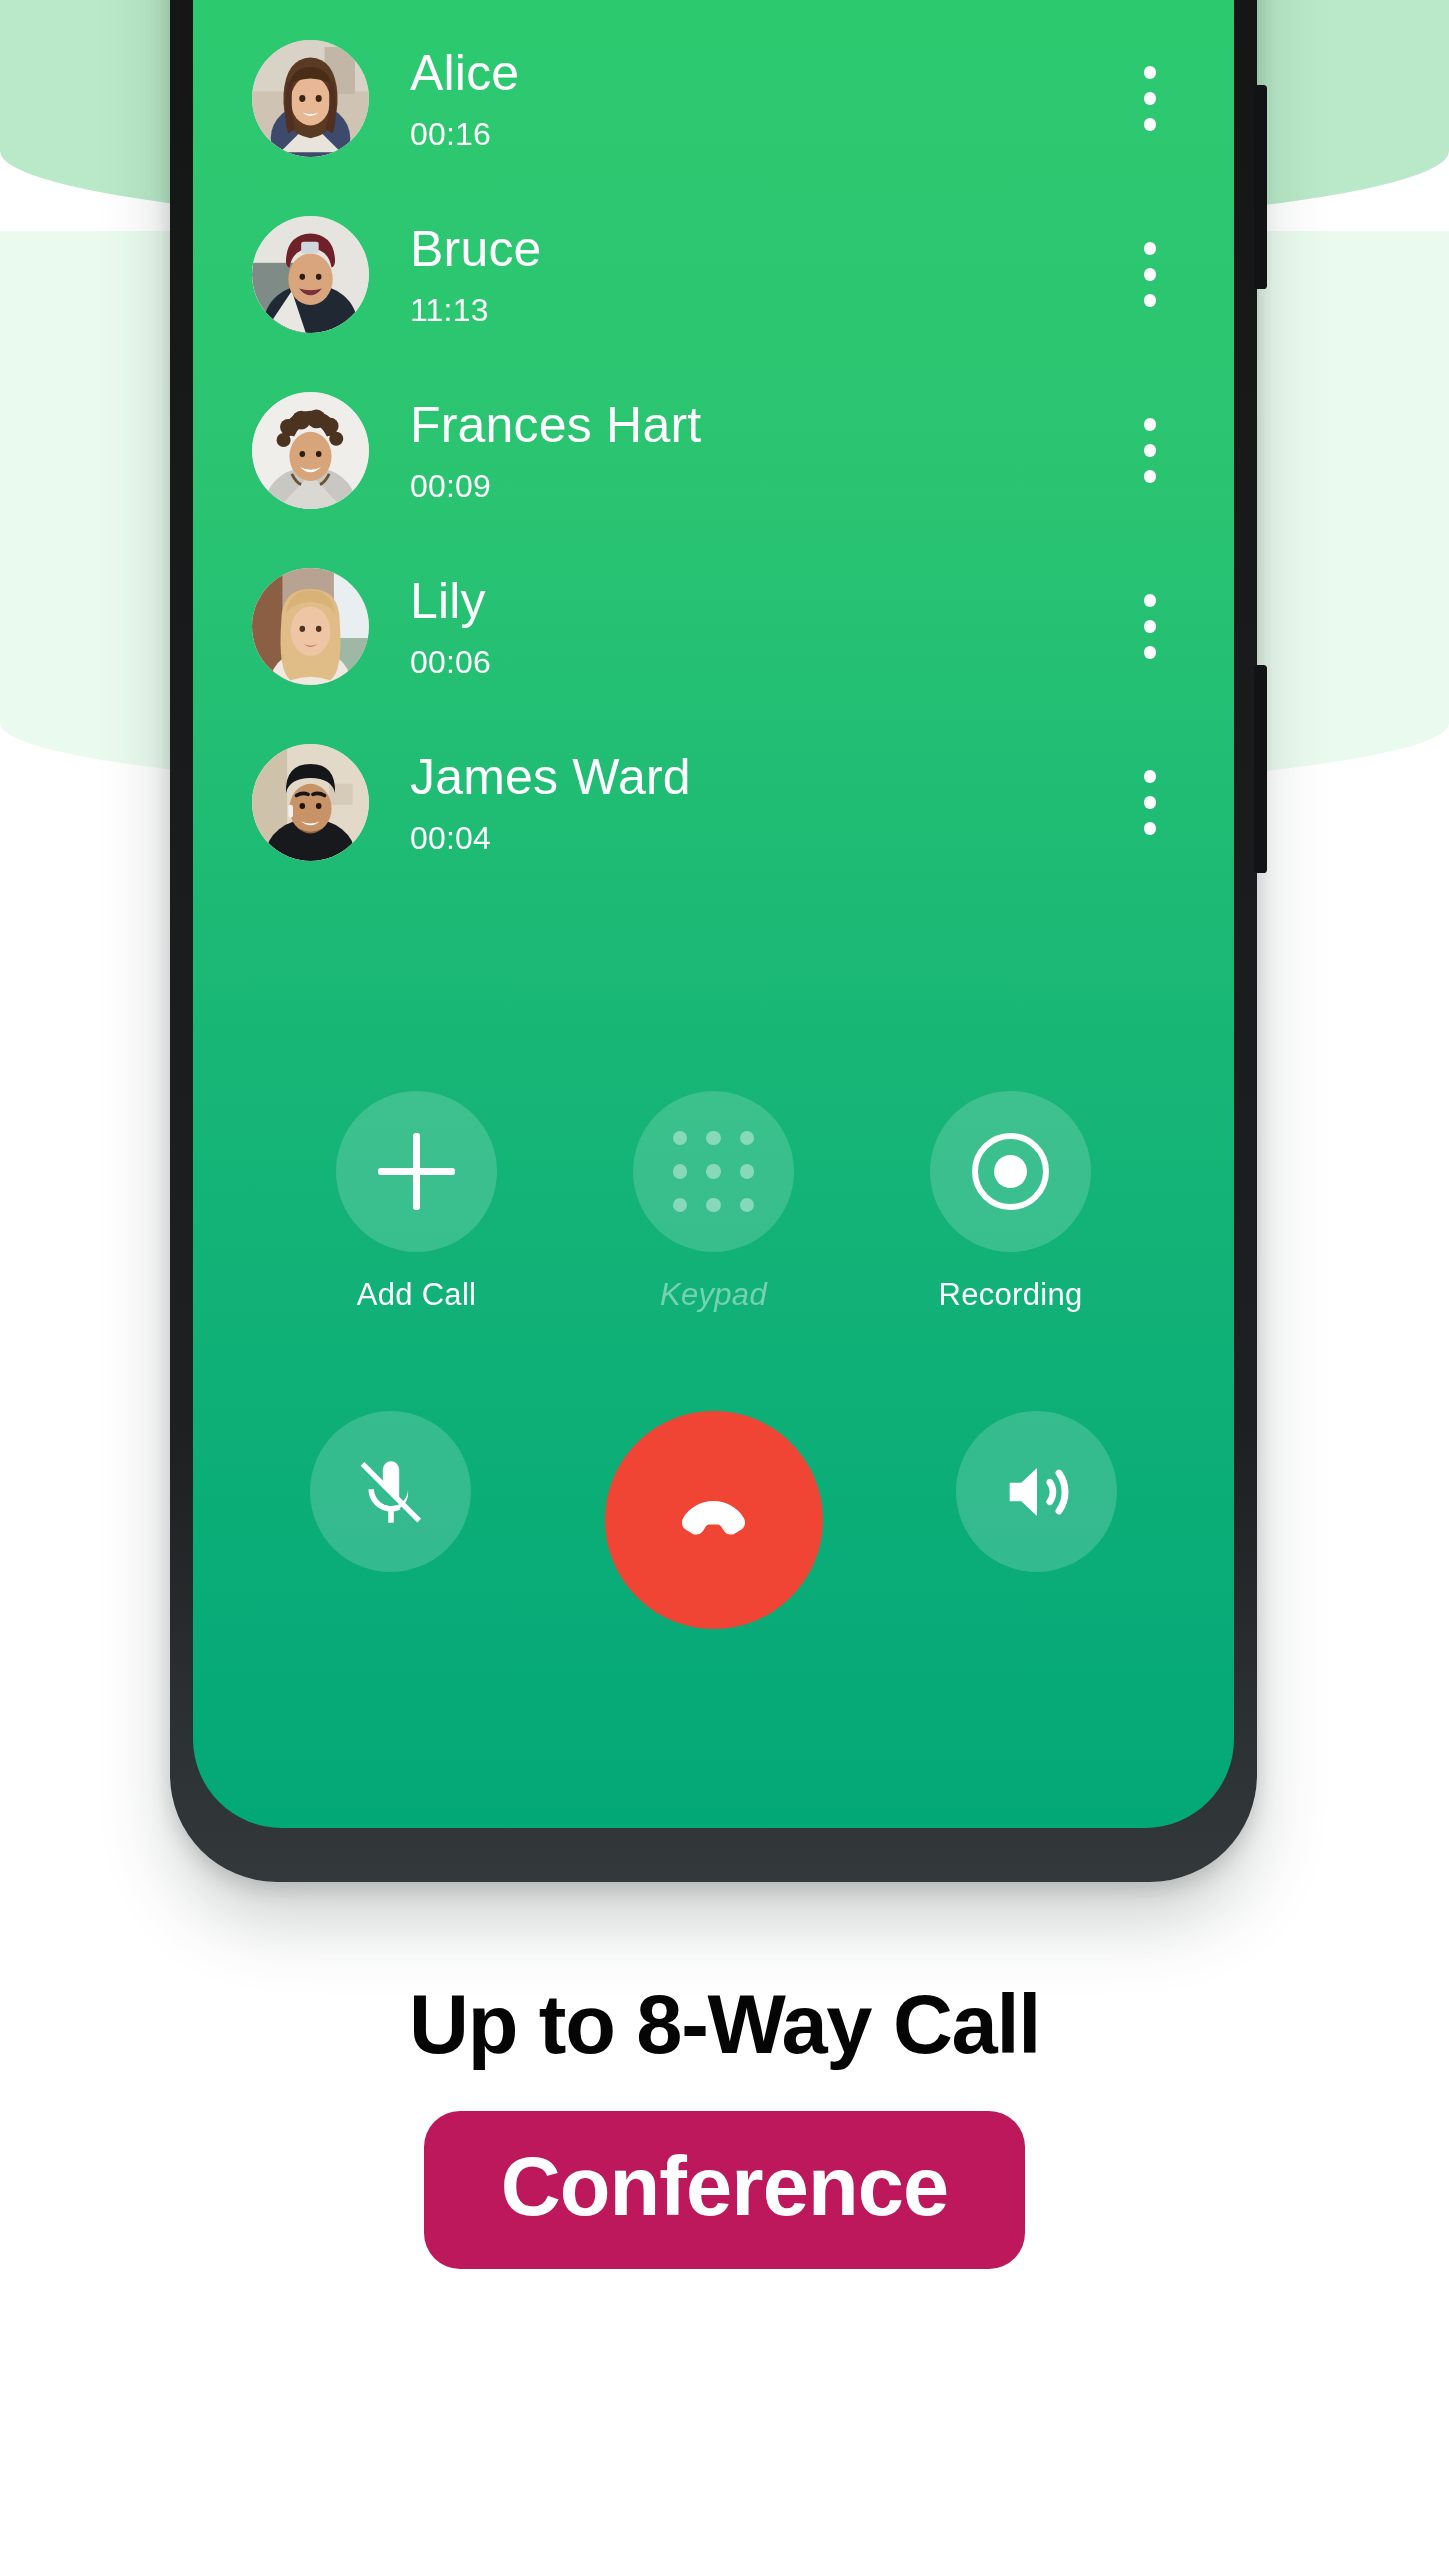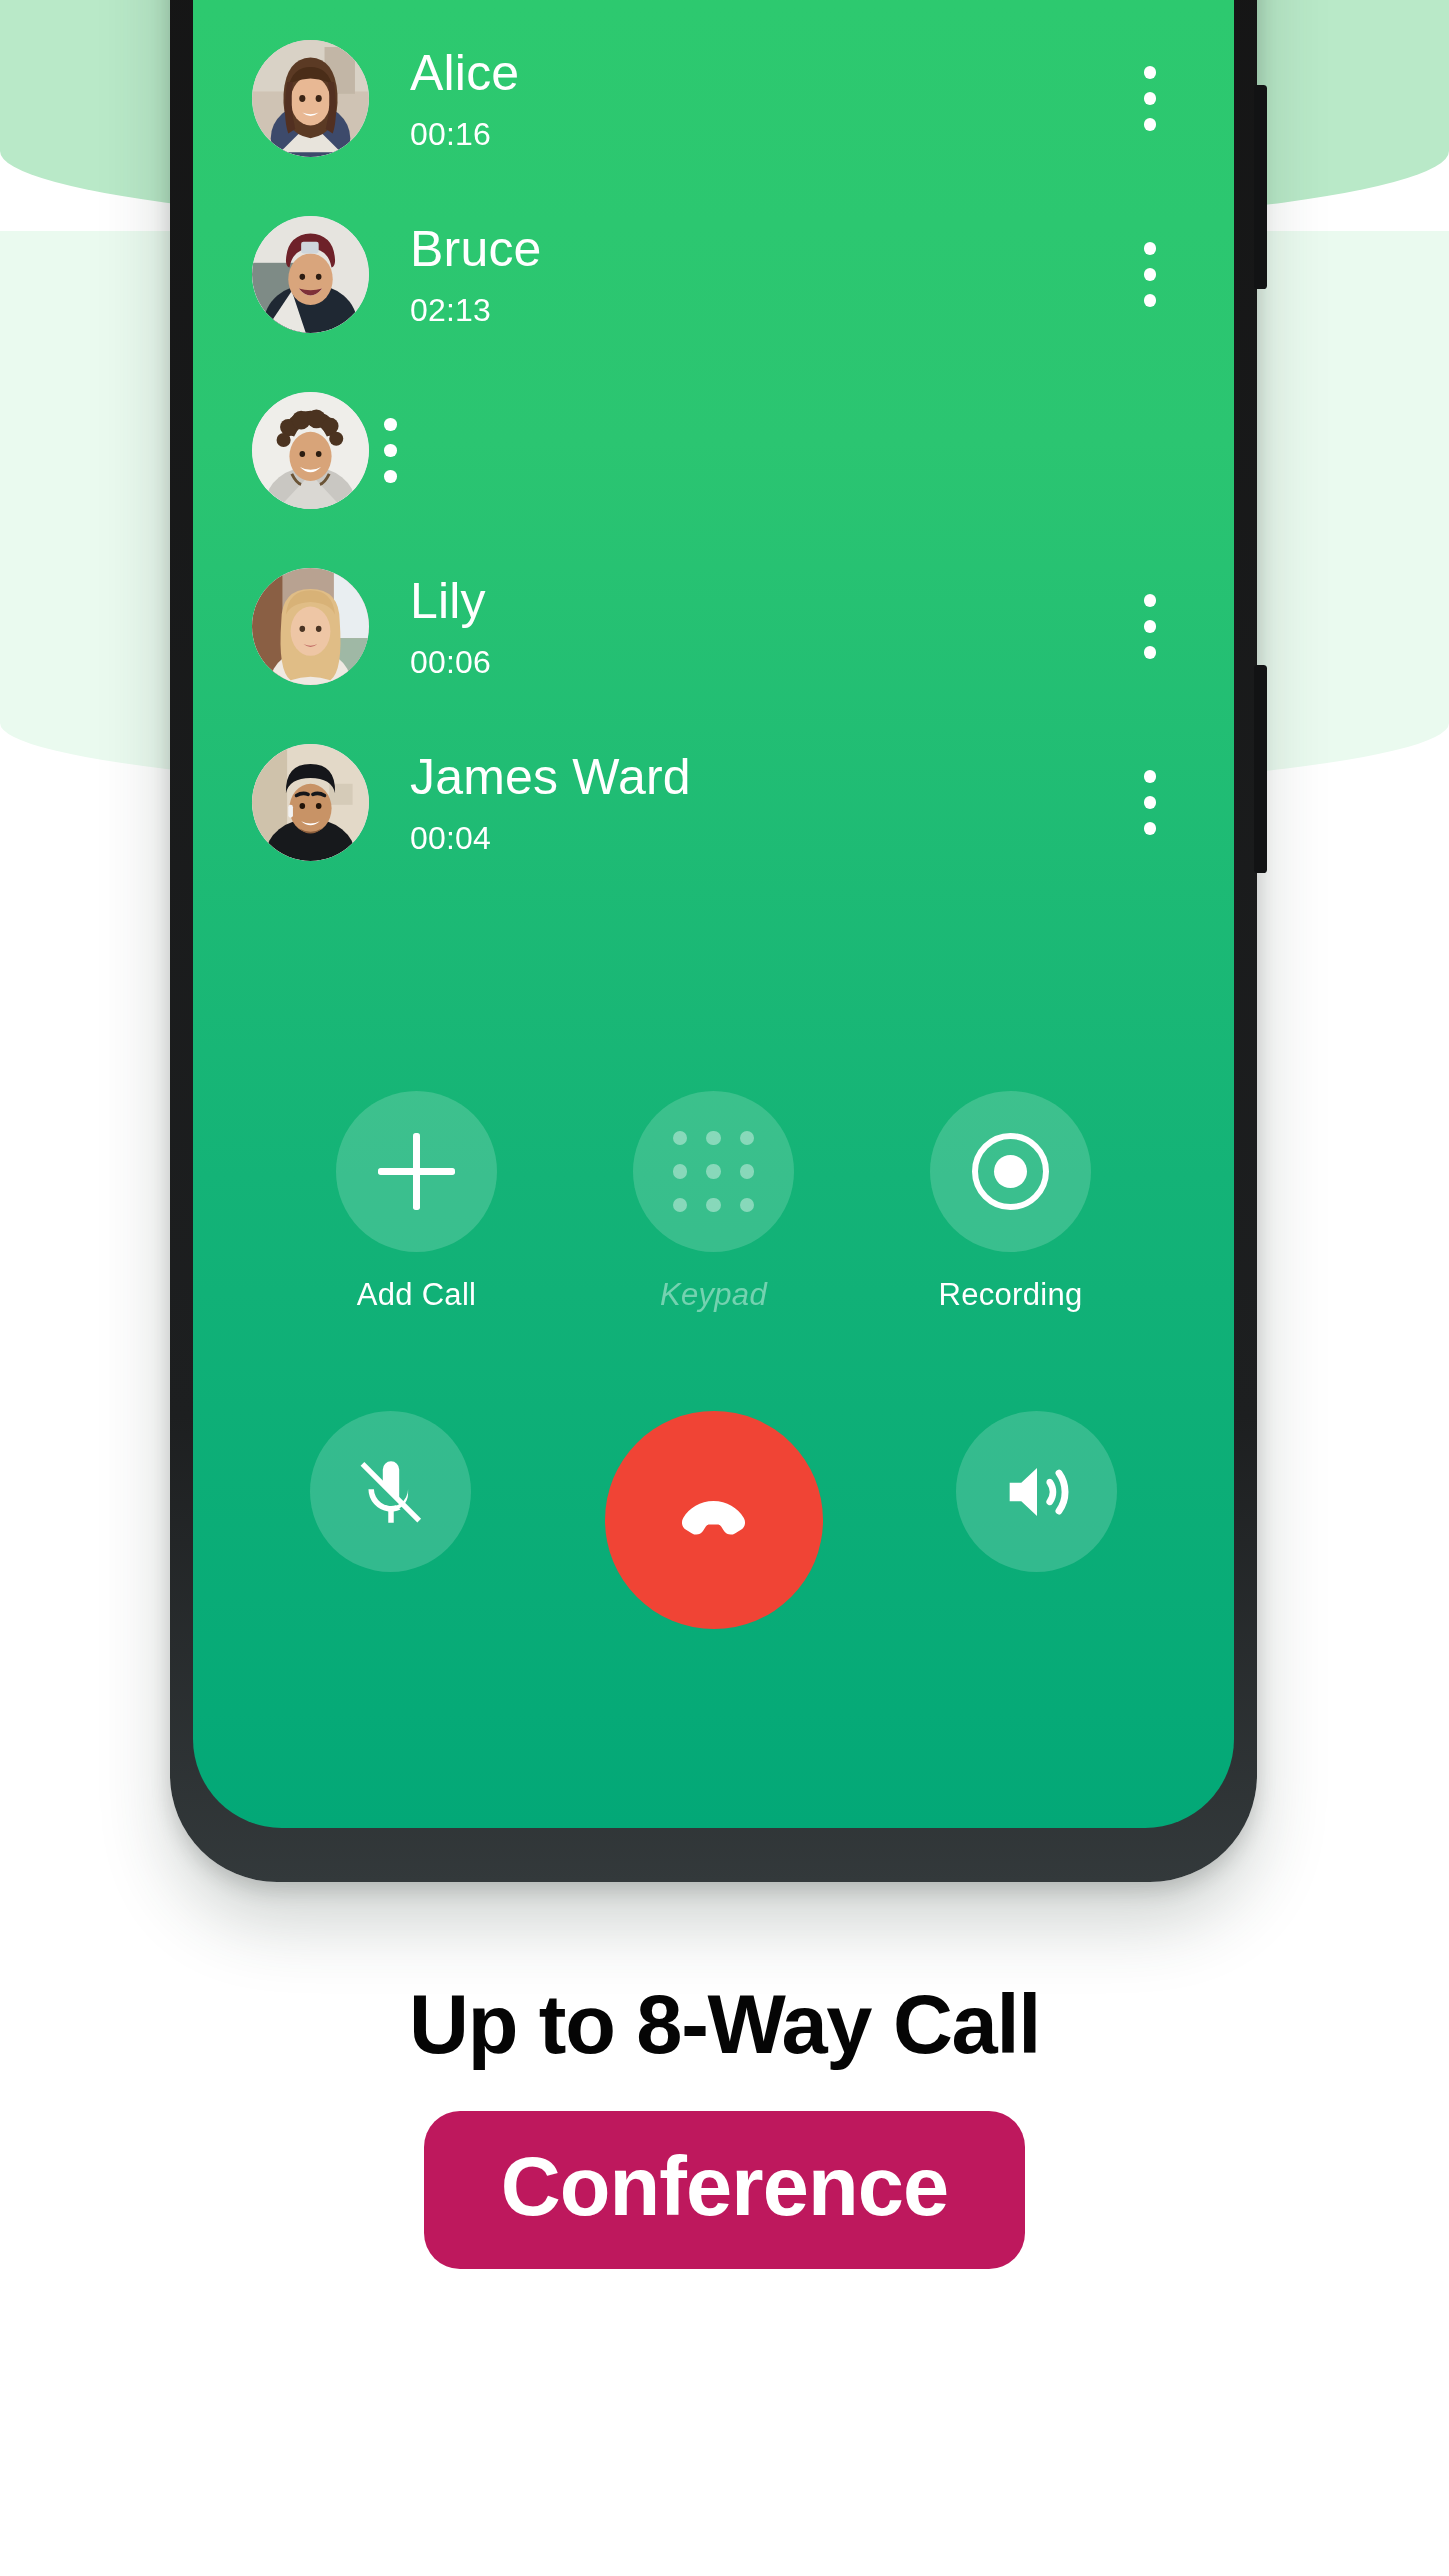--- a/index.html
+++ b/index.html
@@ -264,21 +264,21 @@
                 <rect x="42" y="22" width="15" height="10" rx="2" fill="#cfd6dc"></rect>
                 <ellipse cx="43" cy="52" rx="2.4" ry="2.6" fill="#2c1c12"></ellipse>
                 <ellipse cx="57" cy="52" rx="2.4" ry="2.6" fill="#2c1c12"></ellipse>
                 <path d="M40 62 q10 12 20 0 q-10 6 -20 0Z" fill="#fff"></path>
                 <path d="M40 62 q10 12 20 0 q-10 3 -20 0Z" fill="#7e3038"></path>
               </g>
             </svg>
           </div>
           <div class="p-text">
             <div class="p-name">Bruce</div>
-            <div class="p-time">02:13</div>
+            <div class="p-time">11:13</div>
           </div>
           <div class="kebab">
               <i></i>
               <i></i>
               <i></i>
             </div>
         </div>
 
         <div class="p-row">
           <div class="avatar">
@@ -300,20 +300,24 @@
                 <circle cx="67" cy="29" r="7" fill="#4b3320"></circle>
                 <circle cx="72" cy="40" r="6" fill="#4b3320"></circle>
                 <circle cx="27" cy="41" r="6" fill="#4b3320"></circle>
                 <ellipse cx="43" cy="53" rx="2.4" ry="2.6" fill="#2b1d11"></ellipse>
                 <ellipse cx="57" cy="53" rx="2.4" ry="2.6" fill="#2b1d11"></ellipse>
                 <path d="M41 64 q9 9 18 0 q-9 5 -18 0Z" fill="#fff"></path>
                 <path d="M34 70 q4 8 8 9 M66 70 q-4 8 -8 9" stroke="#6b5436" stroke-width="2.5" fill="none"></path>
               </g>
             </svg>
           </div>
+          <div class="p-text">
+            <div class="p-name">Frances Hart</div>
+            <div class="p-time">00:09</div>
+          </div>
           <div class="kebab">
               <i></i>
               <i></i>
               <i></i>
             </div>
         </div>
 
         <div class="p-row">
           <div class="avatar">
             <svg viewBox="0 0 100 100" class="icon-svg" aria-hidden="true">

